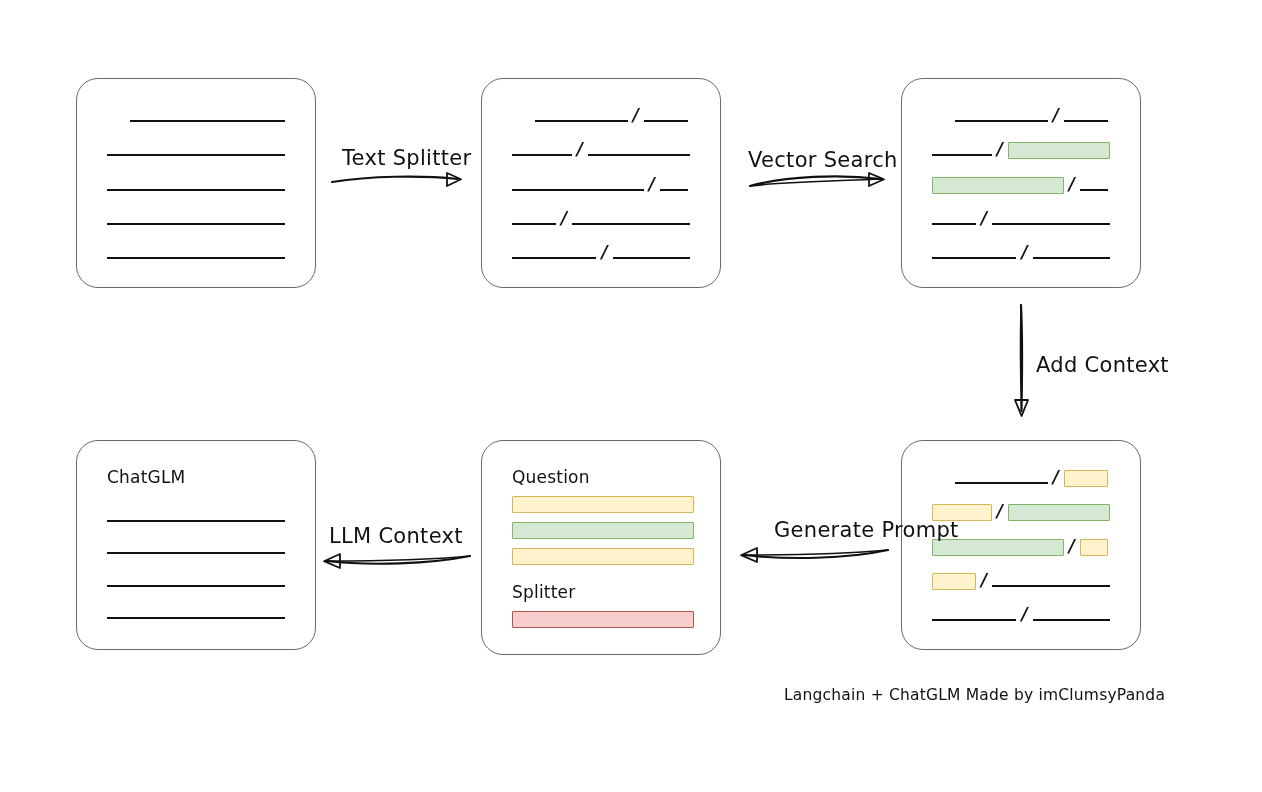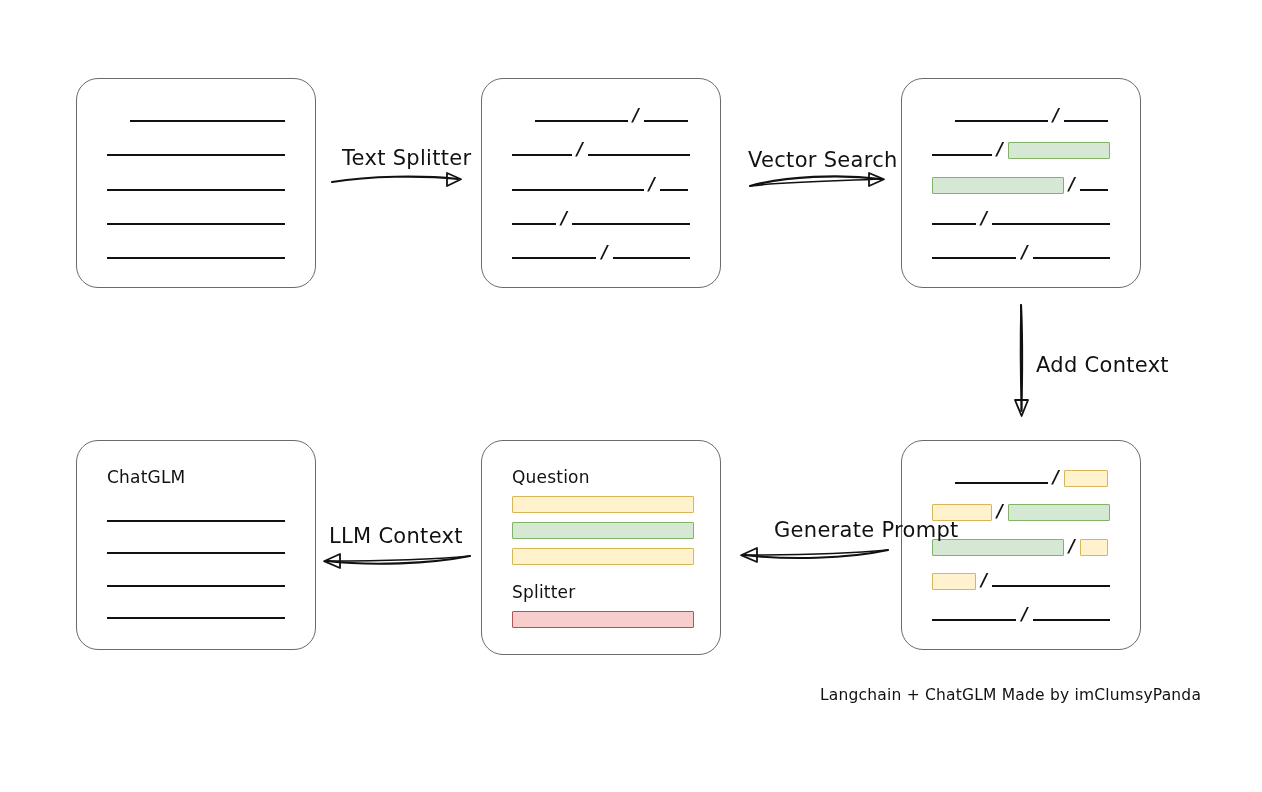--- a/index.html
+++ b/index.html
@@ -299,13 +299,13 @@
   <path d="M22,6 L6,13.2 L22,20 Z" stroke="#111" stroke-width="1.8" fill="none" stroke-linejoin="round"></path>
 </svg>
 
 <div class="arrow-label" style="left:329px; top:524px;">LLM Context</div>
 <svg class="arrow-svg" style="left:318px; top:548px;" width="155" height="24" viewBox="0 0 155 24">
   <path d="M152,8 C112,16 52,18 9,13" stroke="#111" stroke-width="2.1" fill="none" stroke-linecap="round"></path>
   <path d="M152,8 C110,12 50,13 9,13" stroke="#111" stroke-width="1.4" fill="none" stroke-linecap="round"></path>
   <path d="M22,6 L6,13.2 L22,20 Z" stroke="#111" stroke-width="1.8" fill="none" stroke-linejoin="round"></path>
 </svg>
 
-<div class="caption" style="left:820px; top:686px;">Langchain + ChatGLM Made by imClumsyPanda</div>
+<div class="caption" style="left:784px; top:686px;">Langchain + ChatGLM Made by imClumsyPanda</div>
 
 </body></html>

